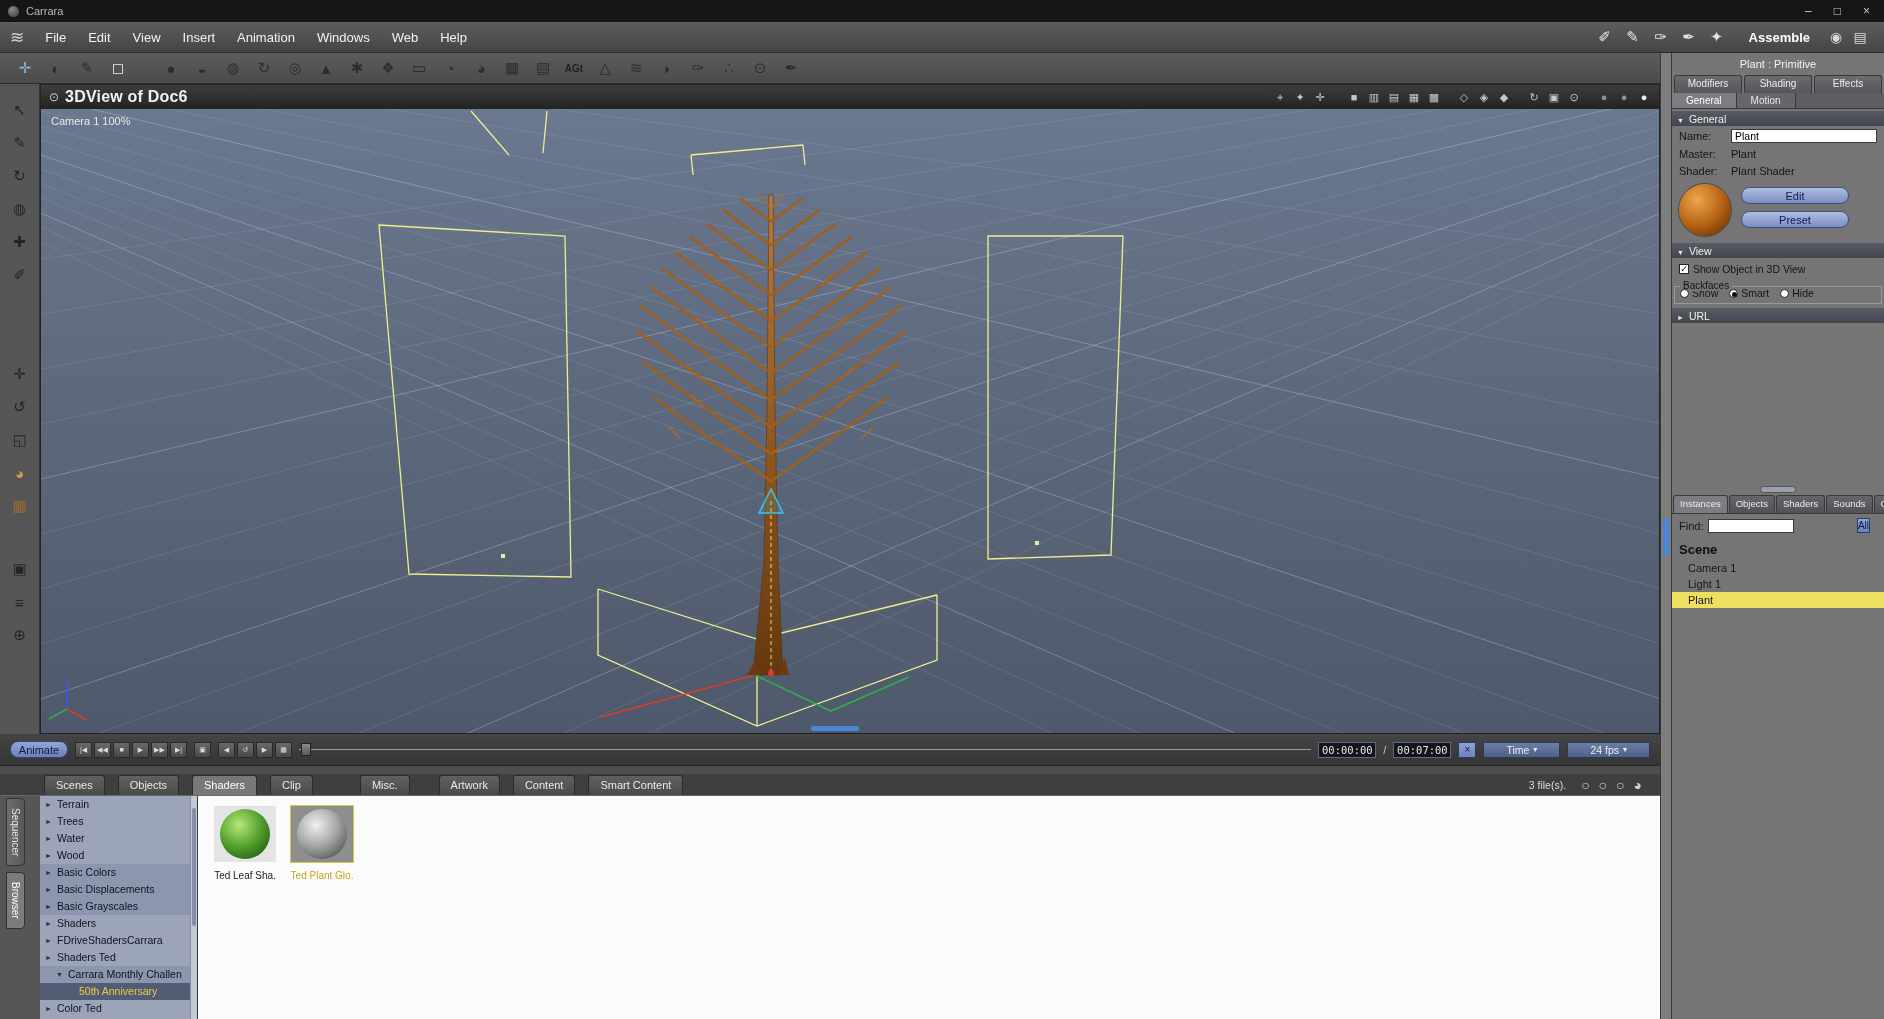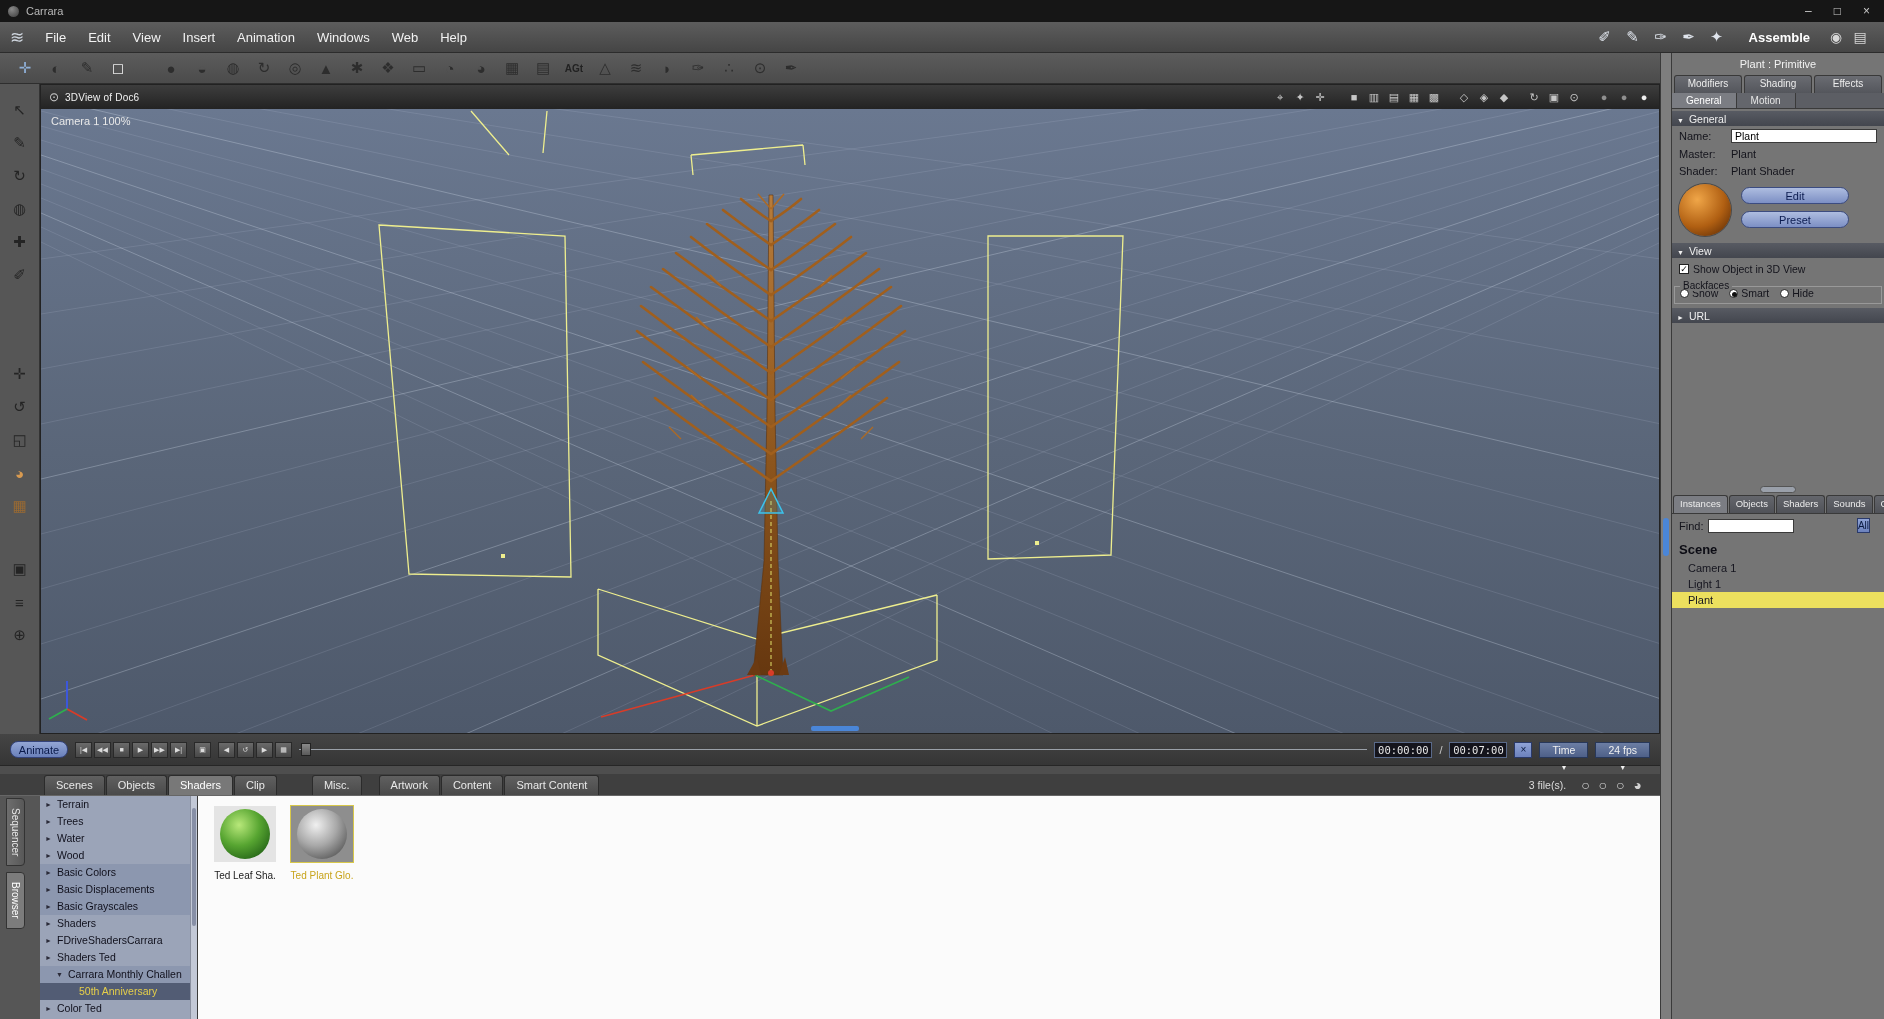--- a/index.html
+++ b/index.html
@@ -36,21 +36,21 @@
   .pal-ico{width:24px;height:24px;display:flex;align-items:center;justify-content:center;color:#242424;font-size:15px;}
   .pal-ico:nth-child(7){margin-top:66px;}
   .pal-ico:nth-child(12){margin-top:30px;}
   .pal-ico.tan{color:#d89a50;}
   .pal-ico.brown{color:#9a6a32;}
 
   
   #viewport{position:absolute;left:40px;top:84px;width:1620px;height:650px;border:1px solid #222;}
   #vp-header{height:24px;background:linear-gradient(#3d3d3d,#232323);display:flex;align-items:center;padding:0 8px;gap:6px;}
   .vp-menu-ico{color:#c8c8c8;font-size:12px;}
-  .vp-title{color:#f2f2f2;font-size:10px;letter-spacing:.2px;}
+  .vp-title{color:#f2f2f2;font-size:16px;letter-spacing:.2px;font-weight:bold;}
   .vp-icons{margin-left:auto;display:flex;align-items:center;gap:6px;}
   .vp-ico{color:#c6c6c6;font-size:11px;width:14px;text-align:center;}
   .vp-ico:nth-child(4){margin-left:14px;}
   .vp-ico:nth-child(9){margin-left:10px;}
   .vp-ico:nth-child(12){margin-left:10px;}
   .vp-ico:nth-child(15){margin-left:10px;}
   .vp-ico.dim{color:#8f8f8f;}
   .vp-ico.bright{color:#efefef;}
   #vp-canvas{position:relative;width:100%;height:624px;overflow:hidden;}
   #camera-label{position:absolute;left:10px;top:6px;color:#e8e8e8;font-size:11px;}
@@ -106,26 +106,26 @@
   
   #timeline{position:absolute;left:0;top:734px;width:1660px;height:32px;background:linear-gradient(#454545,#353535);border-bottom:1px solid #262626;display:flex;align-items:center;padding:0 10px;gap:7px;}
   #animate-btn{width:58px;height:17px;border-radius:8px;background:linear-gradient(#93a6d4,#6a80ba);border:1px solid #34437a;color:#0a1a4a;font-size:11px;line-height:14px;padding:0;font-family:"Liberation Sans",sans-serif;}
   .transport{display:flex;gap:2px;}
   .t-btn{width:17px;height:16px;background:linear-gradient(#6a6a6a,#484848);border:1px solid #292929;color:#dcdcdc;font-size:7px;line-height:12px;text-align:center;padding:0;}
   .scrub{flex:1;height:16px;position:relative;background:linear-gradient(transparent 7px,#9aa0a8 7px,#9aa0a8 8px,transparent 8px);}
   .scrub-handle{position:absolute;left:2px;top:1px;width:10px;height:13px;background:linear-gradient(#8a8a8a,#5a5a5a);border:1px solid #222;}
   .time-box{width:58px;height:16px;background:#14141c;border:1px solid #5a6a8a;color:#e8e8e8;font-size:10.5px;line-height:15px;text-align:center;font-family:"DejaVu Sans Mono",monospace;}
   .t-sep{color:#c8c8c8;font-size:11px;}
   .tl-x{width:18px;height:16px;background:linear-gradient(#8fa3d6,#6c82bd);border:1px solid #2a3a6a;color:#0a1a40;font-size:10px;line-height:13px;padding:0;}
-  .tl-dd{height:16px;background:linear-gradient(#6c7ea4,#4e6088);border:1px solid #28385a;color:#f0f0f0;font-size:10.5px;line-height:14px;padding:0 12px;display:flex;align-items:center;gap:4px;flex-direction:column;}
+  .tl-dd{height:16px;background:linear-gradient(#6c7ea4,#4e6088);border:1px solid #28385a;color:#f0f0f0;font-size:10.5px;line-height:14px;padding:0 22px;display:flex;align-items:center;gap:4px;}
   .dd-arrow{font-size:8px;}
 
   
   #btabs{position:absolute;left:0;top:774px;width:1660px;height:22px;background:#3f3f3f;border-bottom:1px solid #666;display:flex;align-items:flex-end;padding-left:44px;}
-  .btab{height:20px;padding:0 11px;margin-right:1px;background:linear-gradient(#606060,#4a4a4a);border:1px solid #2b2b2b;border-bottom:none;border-radius:3px 3px 0 0;color:#e9e9e9;font-size:11px;line-height:19px;}
+  .btab{height:20px;padding:0 11px;margin-right:13px;background:linear-gradient(#606060,#4a4a4a);border:1px solid #2b2b2b;border-bottom:none;border-radius:3px 3px 0 0;color:#e9e9e9;font-size:11px;line-height:19px;}
   .btab.active{background:#787878;color:#fff;}
   .btab:nth-child(5){margin-left:34px;}
   .btab:nth-child(6){margin-left:16px;}
   .bt-right{margin-left:auto;display:flex;align-items:center;gap:9px;padding:0 18px 3px 0;}
   .file-count{color:#dcdcdc;font-size:10.5px;margin-right:6px;}
   .view-ico{color:#d2d2d2;font-size:14px;line-height:14px;}
 
   
   #bbody{position:absolute;left:0;top:796px;width:1660px;height:223px;background:#565656;}
   #sidetabs{position:absolute;left:6px;top:2px;display:flex;flex-direction:column;gap:6px;}

